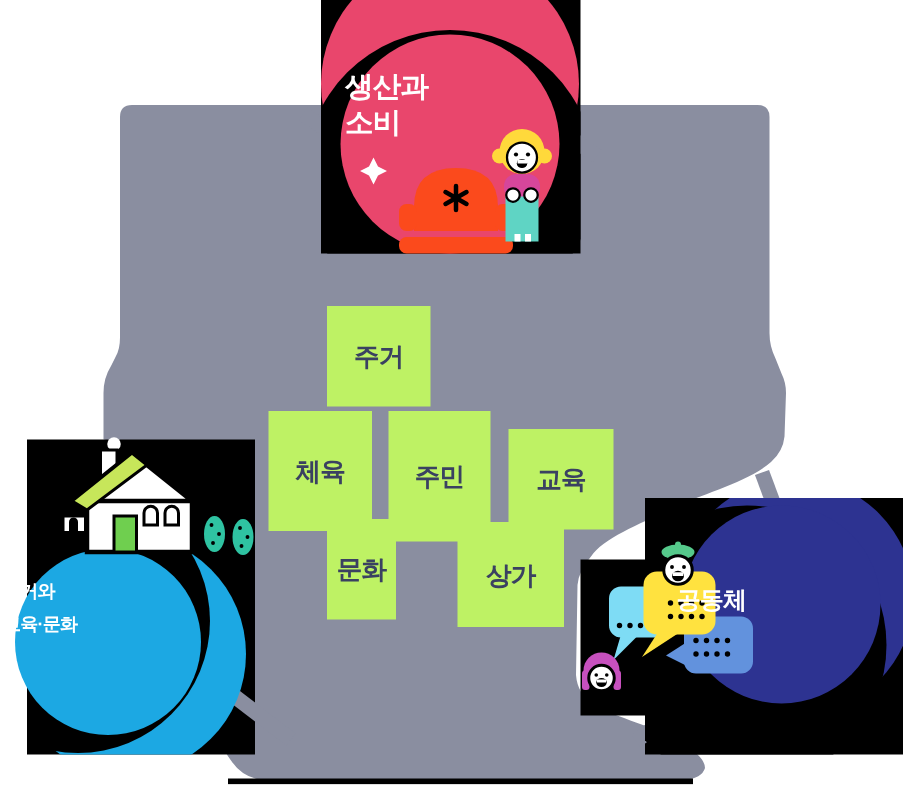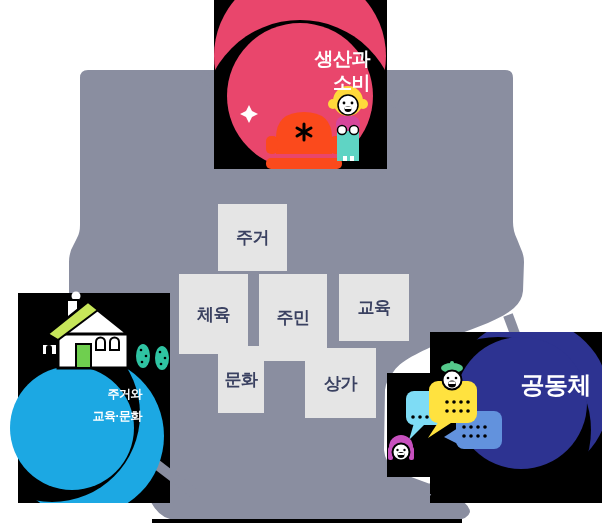--- a/index.html
+++ b/index.html
@@ -1,25 +1,25 @@
 <!DOCTYPE html>
 <html><head>
 <meta charset="utf-8">
 <style>
   html,body{margin:0;padding:0;background:#fff;}
   .stage{position:relative;width:602px;height:523px;overflow:hidden;
          font-family:"Liberation Sans","DejaVu Sans",sans-serif;background:#fff;}
   .stage svg{position:absolute;left:0;top:0;}
-  .card{position:absolute;background:#e5e5e5;display:flex;align-items:center;justify-content:center;
+  .card{position:absolute;background:#bef264;display:flex;align-items:center;justify-content:center;
         font-weight:bold;font-size:17px;color:#3A4161;letter-spacing:-0.5px;}
-  .node-label{position:absolute;color:#fff;font-weight:bold;text-align:right;line-height:24px;
+  .node-label{position:absolute;color:#fff;font-weight:bold;text-align:left;line-height:24px;
               letter-spacing:-0.5px;}
   .node-label.top{left:230px;top:47px;width:140px;font-size:19px;}
   .node-label.left{left:2px;top:383px;width:140px;font-size:12px;line-height:22px;}
-  .node-label.right{left:451px;top:372px;width:140px;font-size:24px;line-height:25px;}
+  .node-label.right{left:451px;top:388px;width:140px;font-size:16px;line-height:25px;}
 </style>
 </head>
 <body>
 
 <div class="stage">
 
 <svg width="602" height="523" viewBox="0 0 602 523">
   <defs>
     <clipPath id="clipTop">
           <rect x="214" y="0" width="173" height="169"></rect>
@@ -183,21 +183,21 @@
 
 <div class="card" style="left:218px;top:204px;width:69px;height:67px">
       <span>주거</span>
     </div>
 <div class="card" style="left:179px;top:274px;width:69px;height:80px">
       <span>체육</span>
     </div>
 <div class="card" style="left:259px;top:274px;width:68px;height:87px">
       <span>주민</span>
     </div>
-<div class="card" style="left:339px;top:274px;width:70px;height:67px">
+<div class="card" style="left:339px;top:286px;width:70px;height:67px">
       <span>교육</span>
     </div>
 <div class="card" style="left:218px;top:346px;width:46px;height:67px">
       <span>문화</span>
     </div>
 <div class="card" style="left:305px;top:348px;width:71px;height:70px">
       <span>상가</span>
     </div>
 
 <div class="node-label top">

